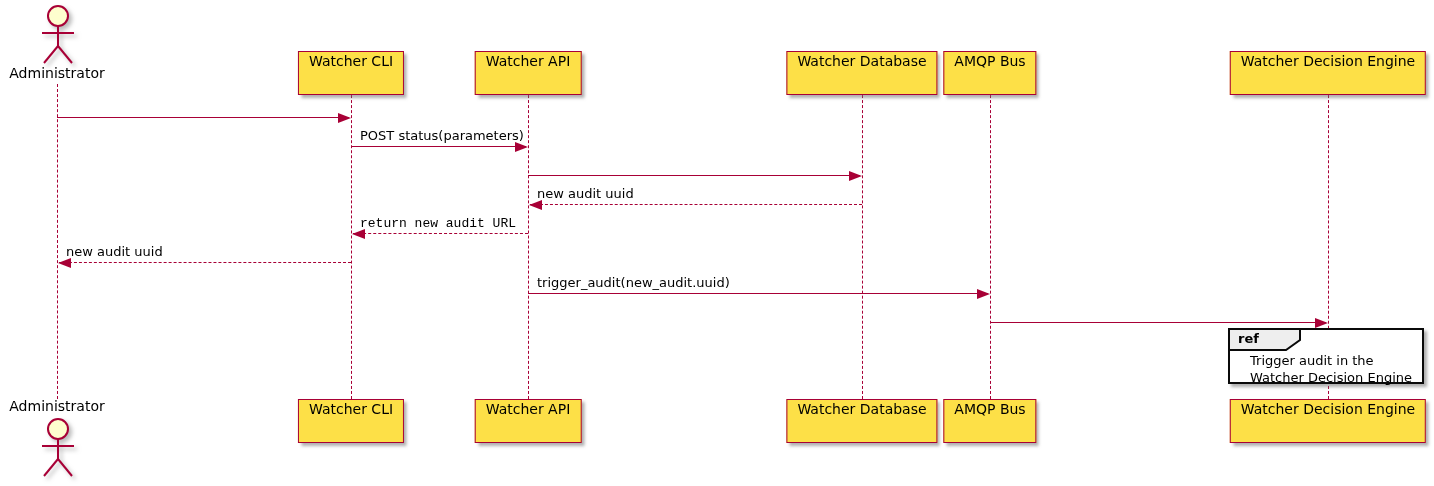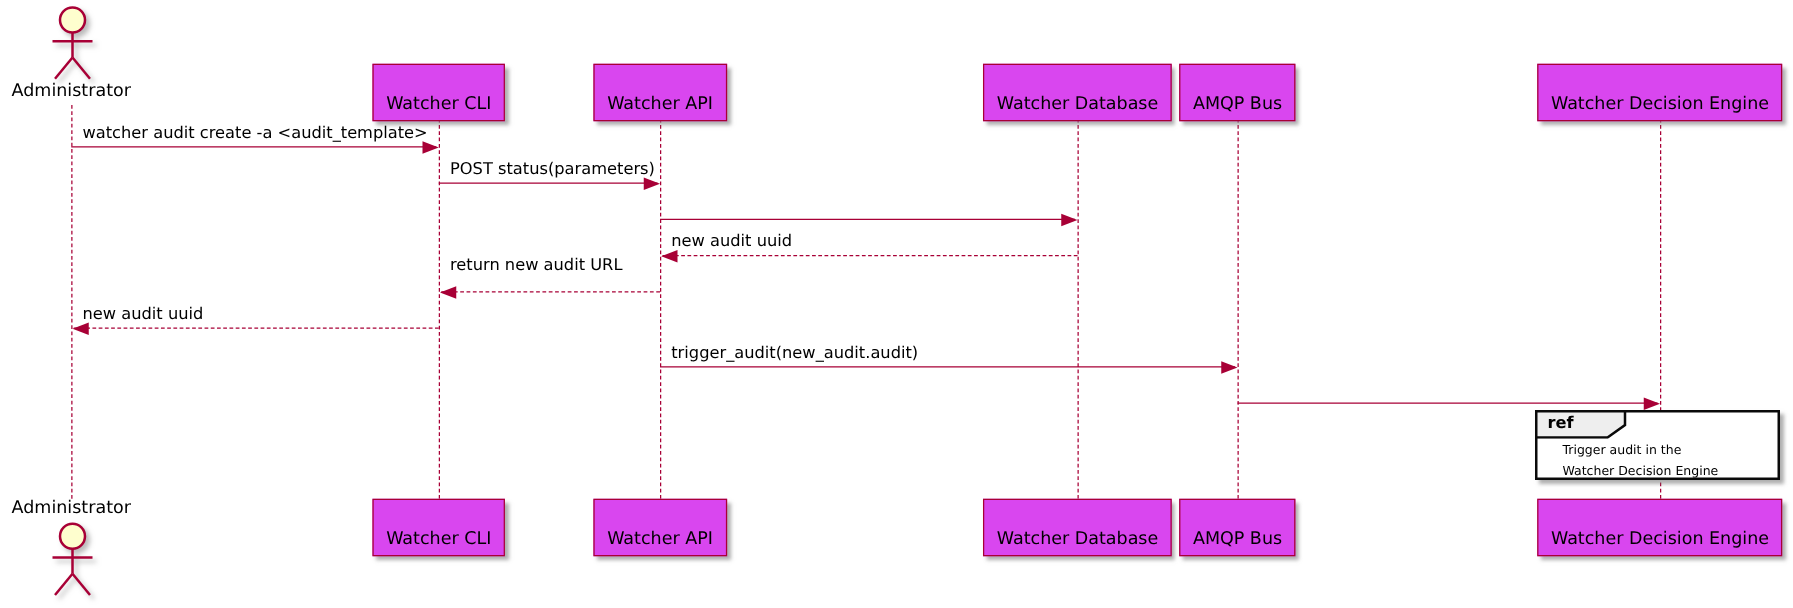--- a/index.html
+++ b/index.html
@@ -5,24 +5,24 @@
   html,body{margin:0;padding:0;background:#ffffff;}
   #stage{
     position:relative;width:1434px;height:486px;background:#ffffff;overflow:hidden;
     font-family:"DejaVu Sans", sans-serif;color:#000;
   }
   
   .lifeline{position:absolute;width:0;border-left:1px dashed #A80036;}
   
   .pbox{
     position:absolute;transform:translateX(-50%);
-    background:#d946ef;border:1.6px solid #A80036;
-    padding:22px 10px;font-size:14px;line-height:18px;white-space:nowrap;
+    background:#fde047;border:1.6px solid #A80036;
+    padding:0 10px;font-size:14px;line-height:18px;white-space:nowrap;
     box-shadow:3px 3px 3px rgba(110,110,110,0.55);
-    box-sizing:border-box;height:26px;
+    box-sizing:border-box;height:44px;
   }
   
   .msg-line{position:absolute;height:0;border-top:1px solid #A80036;}
   .msg-line.dashed{border-top-style:dashed;}
   .arrow{position:absolute;width:0;height:0;border-top:5px solid transparent;border-bottom:5px solid transparent;}
   .arrow.right{border-left:13px solid #A80036;}
   .arrow.left{border-right:13px solid #A80036;}
   .msg-label{position:absolute;font-size:13px;line-height:15px;white-space:nowrap;}
   
   .actor-figure{position:absolute;filter:drop-shadow(3px 3px 2px rgba(120,120,120,0.5));}
@@ -30,21 +30,21 @@
   
   .ref-box{
     position:absolute;left:1228px;top:328px;width:196px;height:56px;
     background:#ffffff;border:2px solid #0a0a0a;box-sizing:border-box;
     box-shadow:3px 3px 3px rgba(110,110,110,0.55);
   }
   .ref-tab{position:absolute;left:-2px;top:-2px;width:74px;height:23px;}
   .ref-tab svg{position:absolute;left:0;top:0;}
   .ref-tab polygon{fill:#EEEEEE;stroke:#0a0a0a;stroke-width:2;}
   .ref-kw{position:absolute;left:10px;top:3px;font-size:13px;font-weight:bold;}
-  .ref-body{position:absolute;left:20px;top:22px;font-size:10px;line-height:17px;}
+  .ref-body{position:absolute;left:20px;top:22px;font-size:13px;line-height:17px;}
 </style>
 </head>
 <body>
 
 <div id="stage">
 
   <svg class="actor-figure" style="left:39px;top:4px;" width="38" height="62" viewBox="0 0 38 62">
     <circle cx="19" cy="12" r="10" fill="#FEFECE" stroke="#A80036" stroke-width="2"></circle>
     <line x1="19" y1="22" x2="19" y2="42" stroke="#A80036" stroke-width="2"></line>
     <line x1="3" y1="29" x2="35" y2="29" stroke="#A80036" stroke-width="2"></line>
@@ -86,33 +86,32 @@
     <div class="pbox" style="left: 862px; top: 51px;">Watcher Database</div>
     <div class="pbox" style="left: 862px; top: 399px;">Watcher Database</div>
     <div class="lifeline" style="left: 990px; top: 80px; height: 319px;"></div>
     <div class="pbox" style="left: 990px; top: 51px;">AMQP Bus</div>
     <div class="pbox" style="left: 990px; top: 399px;">AMQP Bus</div>
     <div class="lifeline" style="left: 1328px; top: 80px; height: 319px;"></div>
     <div class="pbox" style="left: 1328px; top: 51px;">Watcher Decision Engine</div>
     <div class="pbox" style="left: 1328px; top: 399px;">Watcher Decision Engine</div>
     <div class="msg-line" style="left: 57px; width: 292px; top: 117px;"></div>
     <div class="arrow right" style="top: 113px; left: 338px;"></div>
-    <div class="msg-label" style="left: 66px; top: 99px;">watcher audit create -a &lt;audit_template&gt;</div>
     <div class="msg-line" style="left: 351px; width: 175px; top: 146px;"></div>
     <div class="arrow right" style="top: 142px; left: 515px;"></div>
     <div class="msg-label" style="left: 360px; top: 128px;">POST status(parameters)</div>
     <div class="msg-line" style="left: 528px; width: 332px; top: 175px;"></div>
     <div class="arrow right" style="top: 171px; left: 849px;"></div>
     <div class="msg-line dashed" style="left: 530px; width: 332px; top: 204px;"></div>
     <div class="arrow left" style="top: 200px; left: 529px;"></div>
     <div class="msg-label" style="left: 537px; top: 186px;">new audit uuid</div>
     <div class="msg-line dashed" style="left: 353px; width: 175px; top: 233px;"></div>
     <div class="arrow left" style="top: 229px; left: 352px;"></div>
-    <div class="msg-label" style="left: 360px; top: 205px;">return new audit URL</div>
+    <div class="msg-label" style="left: 360px; top: 216px; font-family: Liberation Mono, monospace;">return new audit URL</div>
     <div class="msg-line dashed" style="left: 59px; width: 292px; top: 262px;"></div>
     <div class="arrow left" style="top: 258px; left: 58px;"></div>
     <div class="msg-label" style="left: 66px; top: 244px;">new audit uuid</div>
     <div class="msg-line" style="left: 528px; width: 460px; top: 293px;"></div>
     <div class="arrow right" style="top: 289px; left: 977px;"></div>
-    <div class="msg-label" style="left: 537px; top: 275px;">trigger_audit(new_audit.audit)</div>
+    <div class="msg-label" style="left: 537px; top: 275px;">trigger_audit(new_audit.uuid)</div>
     <div class="msg-line" style="left: 990px; width: 336px; top: 322px;"></div>
     <div class="arrow right" style="top: 318px; left: 1315px;"></div>
   </div>
 
 </body></html>

